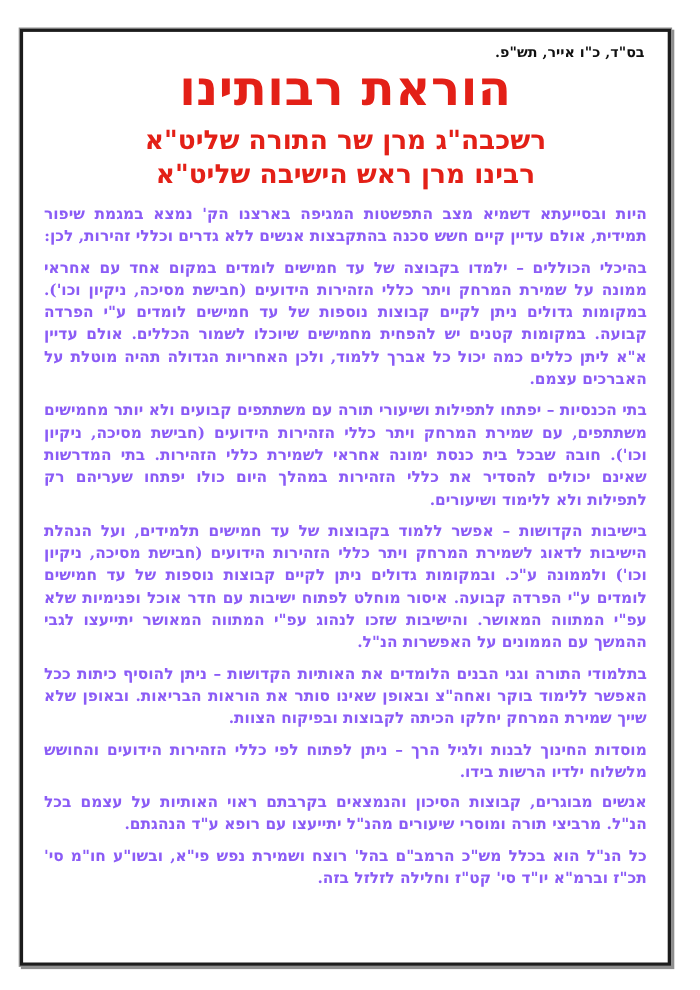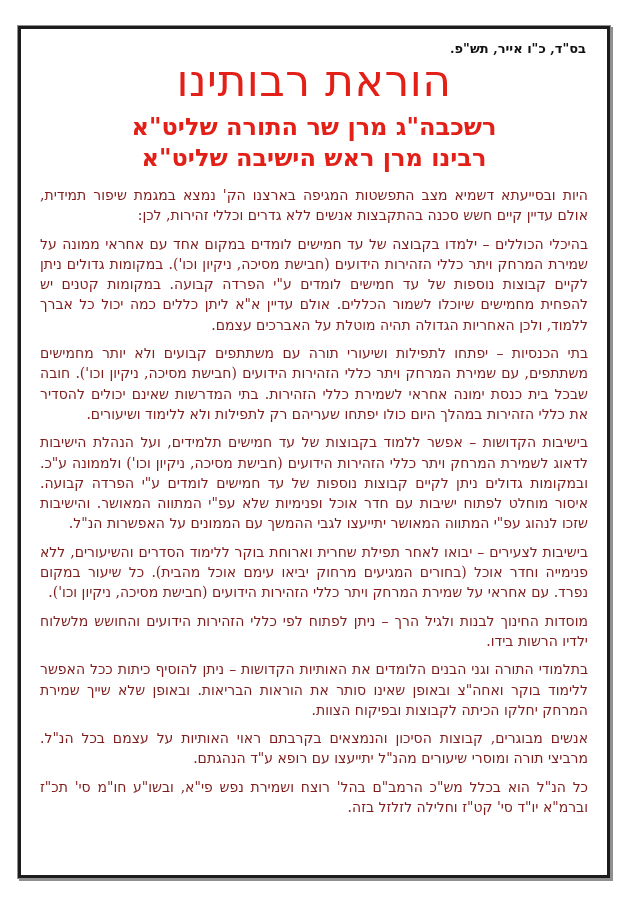--- a/index.html
+++ b/index.html
@@ -34,57 +34,56 @@
   .bsd {
     font-size: 13px;
     font-weight: bold;
     color: #111111;
     text-align: right;
     margin: 2px 2px 0 0;
   }
   .title {
     text-align: center;
     font-size: 44px;
-    font-weight: normal;
+    font-weight: bold;
     margin: 0 0 4px 0;
     line-height: 1.15;
     letter-spacing: 0.5px;
   }
   .subtitle {
     text-align: center;
     font-size: 24px;
     font-weight: bold;
     line-height: 1.3;
   }
   .body-text {
     margin-top: 12px;
   }
   .body-text p {
     margin: 0 0 8px 0;
     text-align: justify;
     font-size: 14px;
     line-height: 1.45;
-    font-weight: normal;
-    color: #7f1d1d;
+    font-weight: bold;
+    color: #8b5cf6;
   }
 </style>
 </head>
 <body>
 
 <div class="page">
   <div class="frame">
     <div class="bsd">בס"ד, כ"ו אייר, תש"פ.</div>
     <h1 class="title red" style="color: rgb(227, 32, 23);">הוראת רבותינו</h1>
     <div class="subtitle red" style="color: rgb(227, 32, 23);">רשכבה"ג מרן שר התורה שליט"א</div>
     <div class="subtitle red" style="color: rgb(227, 32, 23);">רבינו מרן ראש הישיבה שליט"א</div>
     <div class="body-text">
       <p>היות ובסייעתא דשמיא מצב התפשטות המגיפה בארצנו הק' נמצא במגמת שיפור תמידית, אולם עדיין קיים חשש סכנה בהתקבצות אנשים ללא גדרים וכללי זהירות, לכן:</p>
       <p>בהיכלי הכוללים – ילמדו בקבוצה של עד חמישים לומדים במקום אחד עם אחראי ממונה על שמירת המרחק ויתר כללי הזהירות הידועים (חבישת מסיכה, ניקיון וכו'). במקומות גדולים ניתן לקיים קבוצות נוספות של עד חמישים לומדים ע"י הפרדה קבועה. במקומות קטנים יש להפחית מחמישים שיוכלו לשמור הכללים. אולם עדיין א"א ליתן כללים כמה יכול כל אברך ללמוד, ולכן האחריות הגדולה תהיה מוטלת על האברכים עצמם.</p>
       <p>בתי הכנסיות – יפתחו לתפילות ושיעורי תורה עם משתתפים קבועים ולא יותר מחמישים משתתפים, עם שמירת המרחק ויתר כללי הזהירות הידועים (חבישת מסיכה, ניקיון וכו'). חובה שבכל בית כנסת ימונה אחראי לשמירת כללי הזהירות. בתי המדרשות שאינם יכולים להסדיר את כללי הזהירות במהלך היום כולו יפתחו שעריהם רק לתפילות ולא ללימוד ושיעורים.</p>
       <p>בישיבות הקדושות – אפשר ללמוד בקבוצות של עד חמישים תלמידים, ועל הנהלת הישיבות לדאוג לשמירת המרחק ויתר כללי הזהירות הידועים (חבישת מסיכה, ניקיון וכו') ולממונה ע"כ. ובמקומות גדולים ניתן לקיים קבוצות נוספות של עד חמישים לומדים ע"י הפרדה קבועה. איסור מוחלט לפתוח ישיבות עם חדר אוכל ופנימיות שלא עפ"י המתווה המאושר. והישיבות שזכו לנהוג עפ"י המתווה המאושר יתייעצו לגבי ההמשך עם הממונים על האפשרות הנ"ל.</p>
-      <p>בישיבות לצעירים – יבואו לאחר תפילת שחרית וארוחת בוקר ללימוד הסדרים והשיעורים, ללא פנימייה וחדר אוכל (בחורים המגיעים מרחוק יביאו עימם אוכל מהבית). כל שיעור במקום נפרד. עם אחראי על שמירת המרחק ויתר כללי הזהירות הידועים (חבישת מסיכה, ניקיון וכו').</p>
+      <p>בתלמודי התורה וגני הבנים הלומדים את האותיות הקדושות – ניתן להוסיף כיתות ככל האפשר ללימוד בוקר ואחה"צ ובאופן שאינו סותר את הוראות הבריאות. ובאופן שלא שייך שמירת המרחק יחלקו הכיתה לקבוצות ובפיקוח הצוות.</p>
       <p>מוסדות החינוך לבנות ולגיל הרך – ניתן לפתוח לפי כללי הזהירות הידועים והחושש מלשלוח ילדיו הרשות בידו.</p>
-      <p>בתלמודי התורה וגני הבנים הלומדים את האותיות הקדושות – ניתן להוסיף כיתות ככל האפשר ללימוד בוקר ואחה"צ ובאופן שאינו סותר את הוראות הבריאות. ובאופן שלא שייך שמירת המרחק יחלקו הכיתה לקבוצות ובפיקוח הצוות.</p>
       <p>אנשים מבוגרים, קבוצות הסיכון והנמצאים בקרבתם ראוי האותיות על עצמם בכל הנ"ל. מרביצי תורה ומוסרי שיעורים מהנ"ל יתייעצו עם רופא ע"ד הנהגתם.</p>
       <p>כל הנ"ל הוא בכלל מש"כ הרמב"ם בהל' רוצח ושמירת נפש פי"א, ובשו"ע חו"מ סי' תכ"ז וברמ"א יו"ד סי' קט"ז וחלילה לזלזל בזה.</p>
     </div>
   </div>
 </div>
 
 </body></html>

